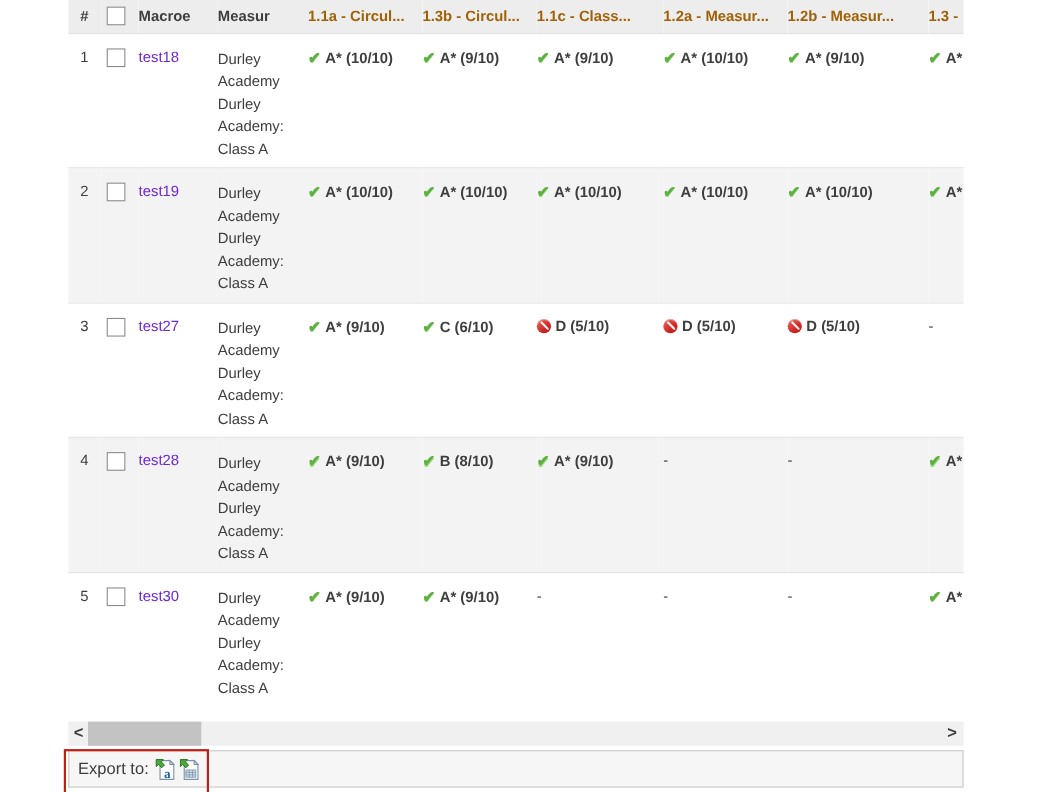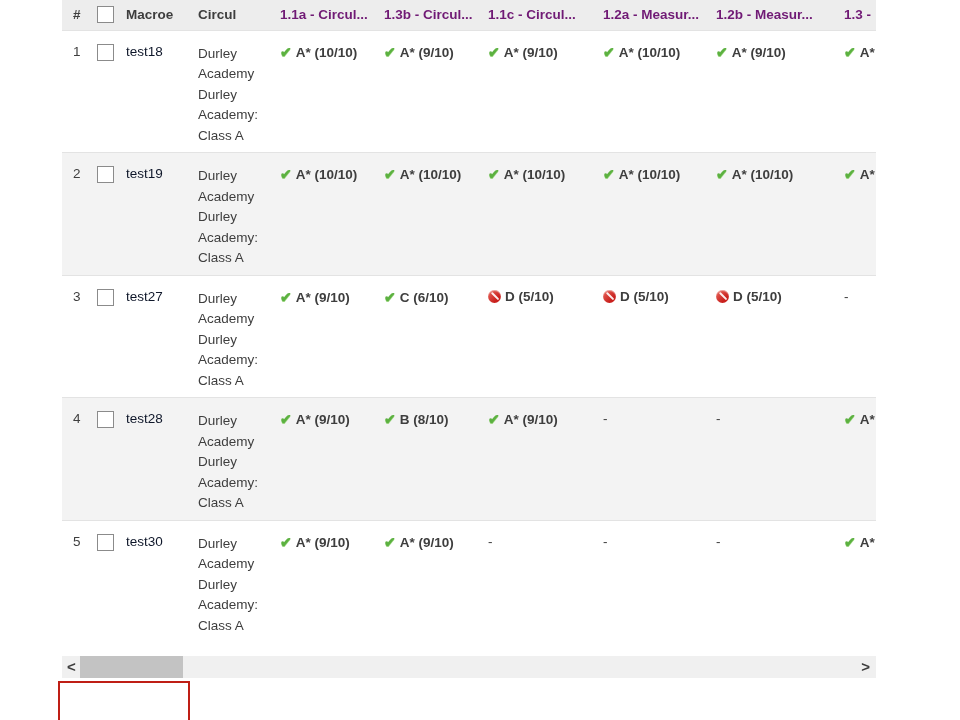--- a/index.html
+++ b/index.html
@@ -8,27 +8,27 @@
     background:#fff;font-family:"Liberation Sans",sans-serif;
   }
   .content{position:absolute;left:62px;top:0;width:814px;}
 
   
   .table-clip{width:814px;overflow:hidden;}
   table{border-collapse:collapse;table-layout:fixed;width:902px;}
   th,td{text-align:left;vertical-align:top;padding:0;font-size:13.5px;color:#3e3e3e;}
   thead tr{background:#ededed;height:30px;}
   thead th{vertical-align:middle;font-weight:bold;white-space:nowrap;overflow:hidden;}
-  th.q{color:#701a75;}
+  th.q{color:#a16207;}
   tbody tr{border-top:1px solid #e3e3e3;}
   tbody tr.alt{background:#f3f3f3;}
   tbody td{padding-top:13px;padding-bottom:6px;white-space:nowrap;}
   td.c-num,th.c-num{padding-left:11px;}
   .cbx{width:15px;height:15px;border:1px solid #8b8b8b;background:#fff;margin-left:5px;}
-  a.student{color:#0f172a;text-decoration:none;cursor:pointer;}
+  a.student{color:#6d28d9;text-decoration:none;cursor:pointer;}
   .group-line{line-height:20.5px;white-space:nowrap;}
   .grade b{font-weight:bold;}
   .score{font-weight:bold;}
   .dash{font-weight:normal;}
   .icon-check{color:#5cb140;font-size:14px;font-weight:bold;margin-right:4px;
     text-shadow:0 1px 0 #9ad47f;}
   .icon-block{display:inline-block;width:13px;height:13px;border-radius:50%;
     background:linear-gradient(135deg,#ea6a5f 0%,#c9201d 70%);position:relative;
     vertical-align:-2px;margin-right:4px;box-shadow:inset 0 1px 1px rgba(255,255,255,.5);}
   .icon-block::after{content:"";position:absolute;left:1.5px;top:5.4px;width:10px;height:2.3px;
@@ -71,24 +71,24 @@
           <col style="width:128px">
         <col style="width:120px">
       </colgroup>
       <thead>
         <tr id="header-row">
           <th class="c-num">#</th>
           <th class="c-cb">
               <div class="cbx"></div>
             </th>
           <th class="c-student">Macroe</th>
-          <th class="c-group">Circul</th>
+          <th class="c-group">Measur</th>
         <th class="q">1.1a - Circul...</th>
             <th class="q">1.3b - Circul...</th>
-            <th class="q">1.1c - Circul...</th>
+            <th class="q">1.1c - Class...</th>
             <th class="q">1.2a - Measur...</th>
             <th class="q">1.2b - Measur...</th>
             <th class="q">1.3 -</th>
           </tr>
       </thead>
       <tbody id="body-rows">
           <tr>
             <td class="c-num">1</td>
             <td class="c-cb">
               <div class="cbx"></div>
@@ -191,15 +191,35 @@
         </tbody>
     </table>
   </div>
 
   <div class="hscroll">
     <span class="arr left">&lt;</span>
     <div class="thumb"></div>
     <span class="arr right">&gt;</span>
   </div>
 
+  <div class="export-bar">
+    <span class="export-label">Export to:</span>
+    <span class="exp-icon">
+      <svg width="19" height="21" viewBox="0 0 19 21">
+        <path d="M4.5 2.5 h9 l3.5 3.5 v13.5 h-12.5 z" fill="#fdfdfd" stroke="#7d92a6"></path>
+        <path d="M13.5 2.5 l3.5 3.5 h-3.5 z" fill="#dbe5ef" stroke="#7d92a6"></path>
+        <text x="8" y="18" font-size="12" font-weight="bold" fill="#1f5c9e" font-family="Liberation Serif,serif">a</text>
+        <polygon points="1,8 1,1.5 7.5,1.5 5.5,3.5 8.5,6.5 6,9 3,6" fill="#49a93c" stroke="#24691d" stroke-width="0.8"></polygon>
+      </svg>
+    </span>
+    <span class="exp-icon">
+      <svg width="19" height="21" viewBox="0 0 19 21">
+        <path d="M4.5 2.5 h9 l3.5 3.5 v13.5 h-12.5 z" fill="#fdfdfd" stroke="#7d92a6"></path>
+        <path d="M13.5 2.5 l3.5 3.5 h-3.5 z" fill="#dbe5ef" stroke="#7d92a6"></path>
+        <rect x="6" y="11" width="9" height="6.5" fill="#cfe0f0" stroke="#7d92a6" stroke-width="0.8"></rect>
+        <path d="M6 13.2 h9 M6 15.4 h9 M9 11 v6.5 M12 11 v6.5" stroke="#7d92a6" stroke-width="0.7" fill="none"></path>
+        <polygon points="1,8 1,1.5 7.5,1.5 5.5,3.5 8.5,6.5 6,9 3,6" fill="#49a93c" stroke="#24691d" stroke-width="0.8"></polygon>
+      </svg>
+    </span>
+  </div>
 
   <div class="red-annotation"></div>
 </div>
 
 </body></html>

